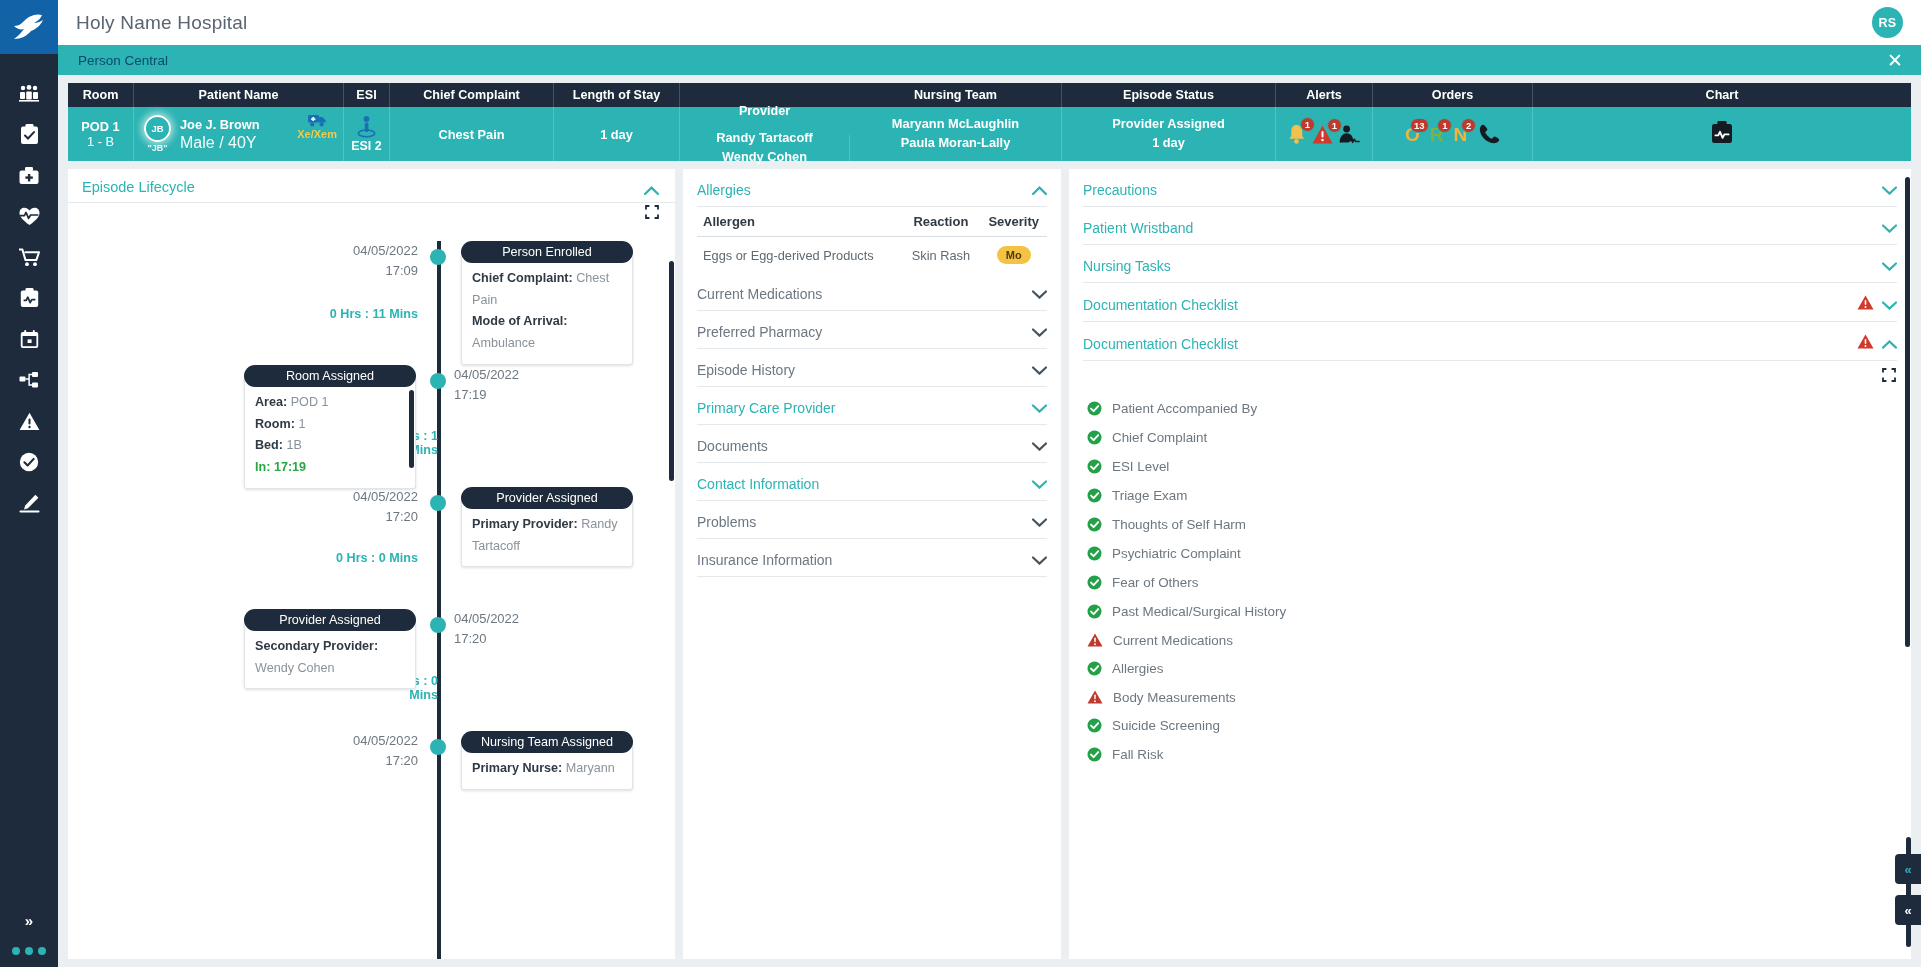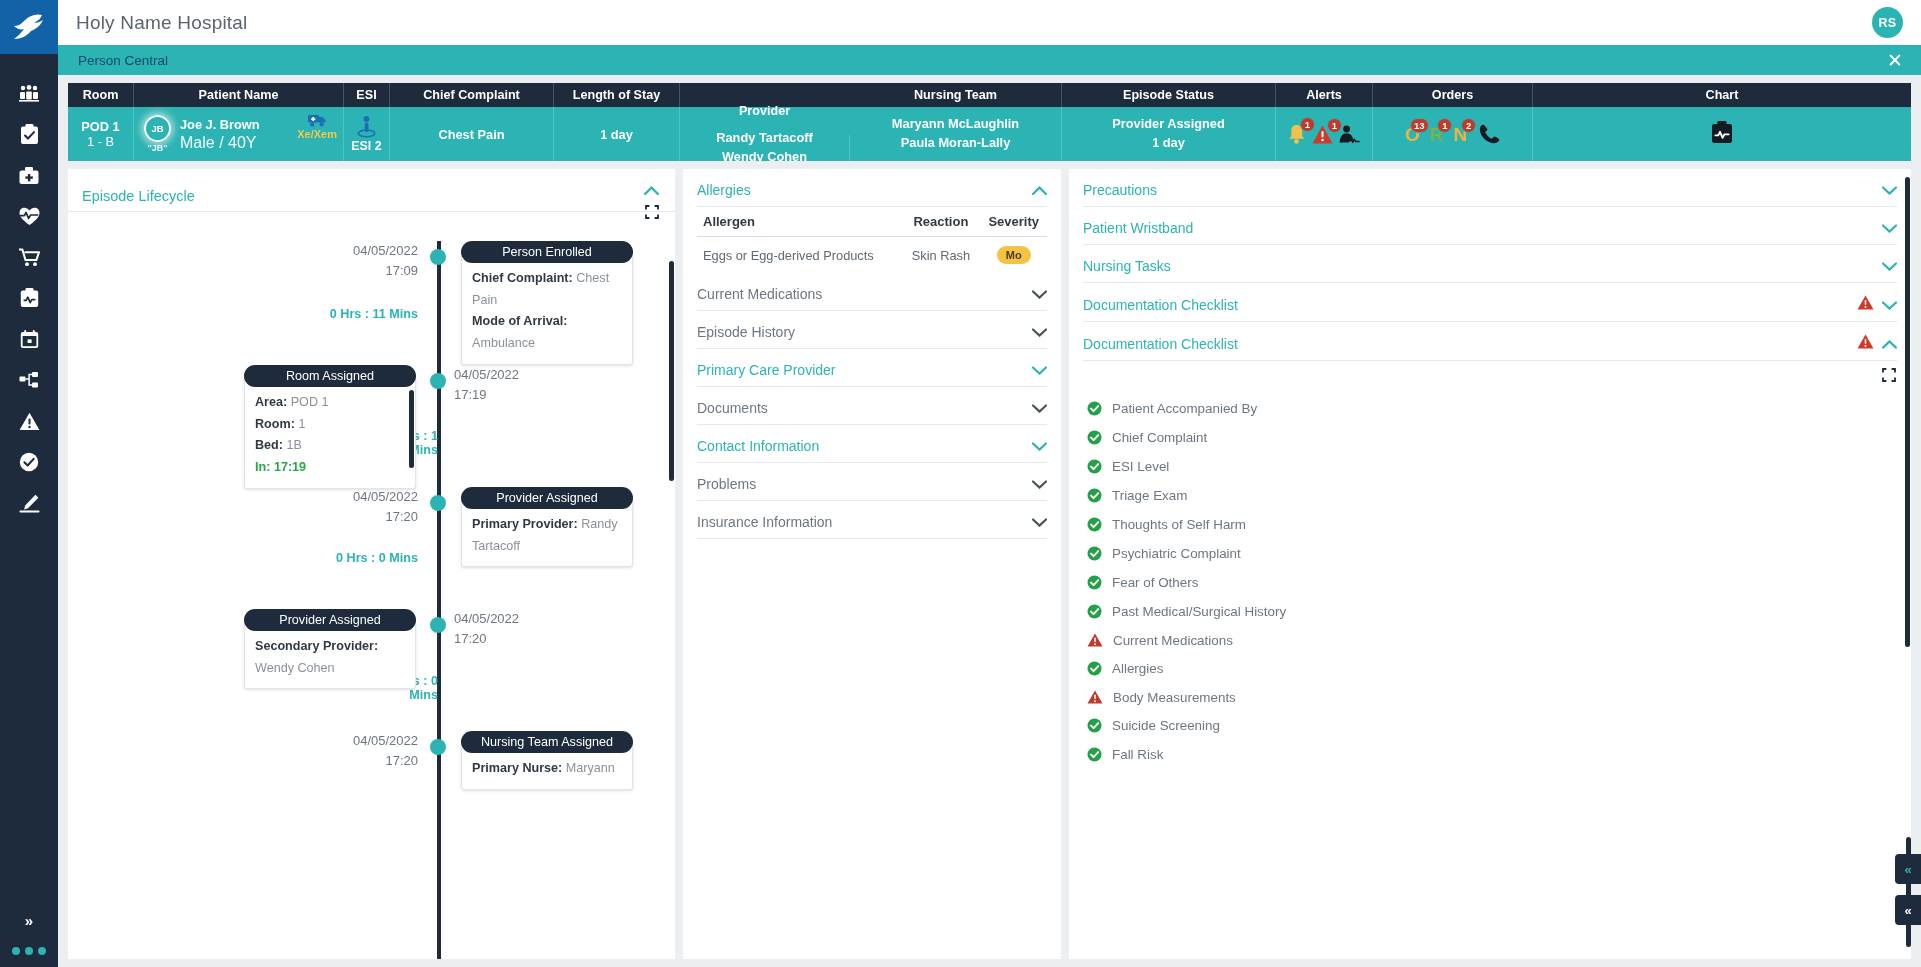--- a/index.html
+++ b/index.html
@@ -132,21 +132,21 @@
   .ord-letter { font-size: 19px; font-weight: 700; line-height: 1; }
 
   
   .panels { flex: 1; display: flex; gap: 8px; margin-top: 8px; min-height: 0; padding-bottom: 4px; }
   .panel { background: #fff; position: relative; overflow: hidden; }
   .p-left { width: 607px; flex: 0 0 607px; }
   .p-mid  { width: 378px; flex: 0 0 378px; }
   .p-right { flex: 1 1 auto; }
 
   .panel-title {
-    color: #2cb3b3; font-size: 14.5px; padding: 19px 14px 7px 14px;
+    color: #2cb3b3; font-size: 14.5px; padding: 10px 14px 7px 14px;
     border-bottom: 1px solid #e6e9eb;
   }
   .title-caret { position: absolute; right: 16px; top: 12px; cursor: pointer; }
   .expand-icn { position: absolute; right: 16px; top: 36px; cursor: pointer; }
 
   
   .tl-scroll { position: absolute; top: 40px; left: 0; right: 0; bottom: 0; overflow: hidden; }
   .tl { position: relative; padding-top: 20px; height: 1200px; }
   .tl-axis { position: absolute; left: 369px; top: 32px; bottom: 0; width: 4px; background: #1e2b3c; }
   .tl-node { position: absolute; left: 362px; width: 16px; height: 16px; border-radius: 50%; background: #2cb3b3; z-index: 2; }
@@ -603,20 +603,28 @@
             <div class="acc-sec">
               <div class="acc-head">
                 <span class="acc-title inactive">Current Medications</span>
                 <span class="caret"><svg width="15" height="9" viewBox="0 0 15 9">
                       <path d="M1 1.5 L7.5 7.6 L14 1.5" stroke="#46545f" stroke-width="2.2" fill="none" stroke-linecap="round"></path>
                     </svg></span>
               </div>
             </div>
             <div class="acc-sec">
               <div class="acc-head">
+                <span class="acc-title inactive">Preferred Pharmacy</span>
+                <span class="caret"><svg width="15" height="9" viewBox="0 0 15 9">
+                      <path d="M1 1.5 L7.5 7.6 L14 1.5" stroke="#46545f" stroke-width="2.2" fill="none" stroke-linecap="round"></path>
+                    </svg></span>
+              </div>
+            </div>
+            <div class="acc-sec">
+              <div class="acc-head">
                 <span class="acc-title inactive">Episode History</span>
                 <span class="caret"><svg width="15" height="9" viewBox="0 0 15 9">
                       <path d="M1 1.5 L7.5 7.6 L14 1.5" stroke="#46545f" stroke-width="2.2" fill="none" stroke-linecap="round"></path>
                     </svg></span>
               </div>
             </div>
             <div class="acc-sec">
               <div class="acc-head">
                 <span class="acc-title active">Primary Care Provider</span>
                 <span class="caret"><svg width="15" height="9" viewBox="0 0 15 9">

